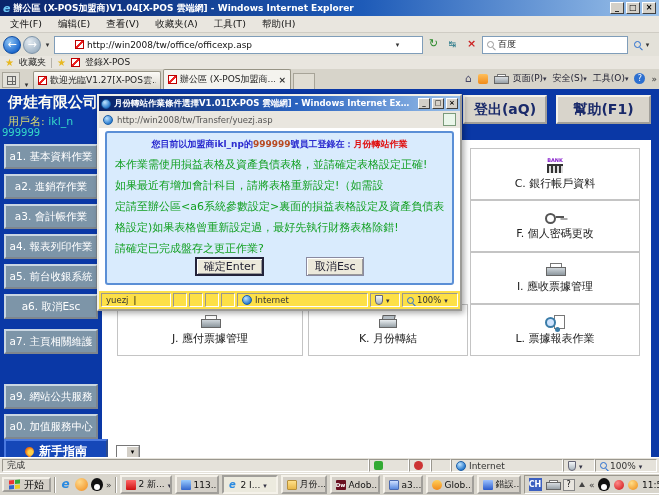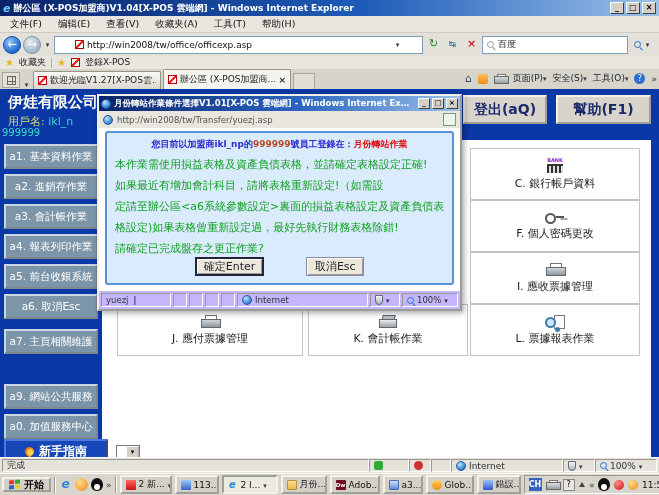--- a/index.html
+++ b/index.html
@@ -110,26 +110,26 @@
 .dlg-addr{height:17px;background:#e9e6df;display:flex;align-items:center;gap:4px;padding:0 4px;font-size:8.5px;color:#555}
 .page-ico{margin-left:auto;width:13px;height:13px;background:#eaf6ea;border:1px solid #7a9a7a;flex:none}
 .dlg-body{position:relative;height:163px;background:#fff}
 .bluebox{position:absolute;left:6px;right:6px;top:3px;bottom:6px;background:#d9ebfd;border:2px solid #5b8fd6;border-radius:3px;overflow:hidden}
 .dlg-line1{margin-top:5px;text-align:center;font-size:9px;font-weight:bold;white-space:nowrap}
 .c-blue{color:#2b2bcf}.c-num{color:#b84a22}.c-red{color:#e01010}
 .dlg-para{margin:3px 4px 0 8px;font-size:11px;line-height:21px;color:#12a022;white-space:nowrap;overflow:hidden}
 .dlg-btnrow{position:absolute;left:0;right:0;bottom:7px;display:flex;justify-content:center;gap:42px}
 .dlg-btn{height:19px;min-width:58px;background:#ece9db;border:1px solid #8a8aa0;box-shadow:inset 1px 1px 0 #fff,inset -1px -1px 0 #999;font-size:11px;color:#223;display:flex;align-items:center;justify-content:center;padding:0 7px;white-space:nowrap}
 .dlg-btn.ok{border:2px solid #23233a}
-.dlg-status{height:18px;background:#c4b5fd;display:flex;align-items:center;gap:2px;padding:0 2px;font-size:8.5px;color:#333}
+.dlg-status{height:18px;background:#fde047;display:flex;align-items:center;gap:2px;padding:0 2px;font-size:8.5px;color:#333}
 .dlg-status .sb-cell{height:14px}
 .caret::after{content:"|";margin-left:2px;color:#000}
 
 .taskbar{position:absolute;left:0;top:473px;width:100%;height:22px;background:#d8d5cc;border-top:1px solid #fff;display:flex;align-items:center;gap:3px;padding:0 2px}
-.start{height:15px;display:flex;align-items:center;gap:4px;padding:0 5px;background:#d4d0c8;border:2px outset #f5f2ea;font-size:10px;font-weight:bold;flex:none}
+.start{height:15px;display:flex;align-items:center;gap:4px;padding:0 5px;background:#d4d0c8;border:2px outset #f5f2ea;font-size:10px;font-weight:normal;flex:none}
 .flag{position:relative;width:11px;height:10px;transform:skewY(-6deg);flex:none}
 .flag i{position:absolute;width:5px;height:4px}
 .f1{left:0;top:0;background:#e33}.f2{left:6px;top:0;background:#3a3}.f3{left:0;top:5px;background:#36c}.f4{left:6px;top:5px;background:#ec2}
 .tb-sep{width:2px;height:16px;border-left:1px solid #9a978e;border-right:1px solid #fff;flex:none}
 .ql{display:flex;gap:3px;align-items:center;flex:none}
 .ql-ico{width:13px;height:13px;border-radius:2px;flex:none}
 .ql-ie{color:#2a8ae0;font-style:italic;font-weight:bold;font-size:12px;line-height:13px;text-align:center}.ql-ie::before{content:"e"}
 .ql-orange{background:radial-gradient(circle at 35% 30%,#ffd98a,#f08a1a);border-radius:50%}
 .ico-qq{width:12px;height:13px;background:#111;border-radius:50% 50% 46% 46%;position:relative;flex:none}
 .ico-qq::after{content:"";position:absolute;left:3px;bottom:1px;width:6px;height:6px;background:#fff;border-radius:50%}
@@ -280,21 +280,21 @@
     <div class="cell cell-i">
       <span class="ico-printer"></span>
       <span>I. 應收票據管理</span>
     </div>
     <div class="cell cell-j">
       <span class="ico-printer"></span>
       <span>J. 應付票據管理</span>
     </div>
     <div class="cell cell-k">
       <span class="ico-fax"></span>
-      <span>K. 會計帳作業</span>
+      <span>K. 月份轉結</span>
     </div>
     <div class="cell cell-l">
       <span class="ico-report"></span>
       <span>L. 票據報表作業</span>
     </div>
   </div>
 
   <div class="statusbar">
     <span class="sb-cell sb-done">完成</span>
     <span class="sb-cell" style="width:40px">

